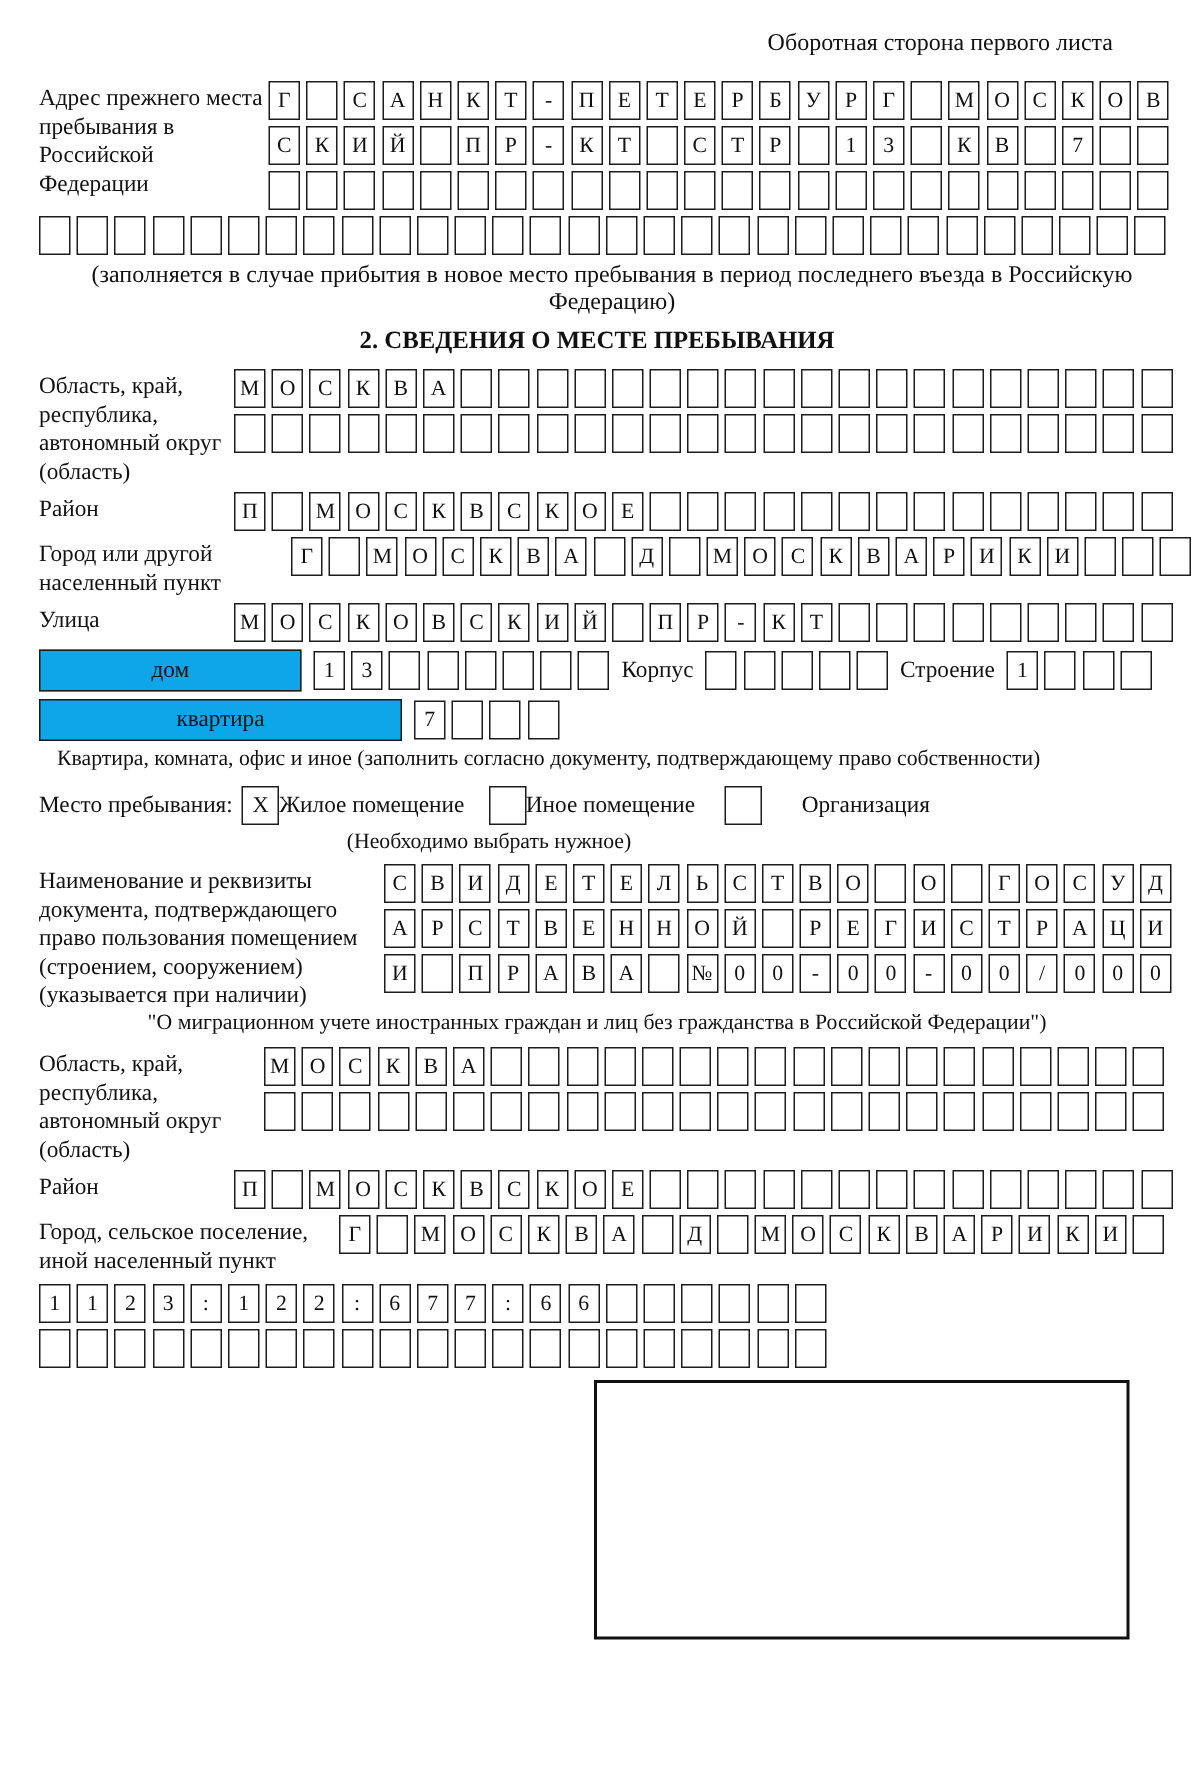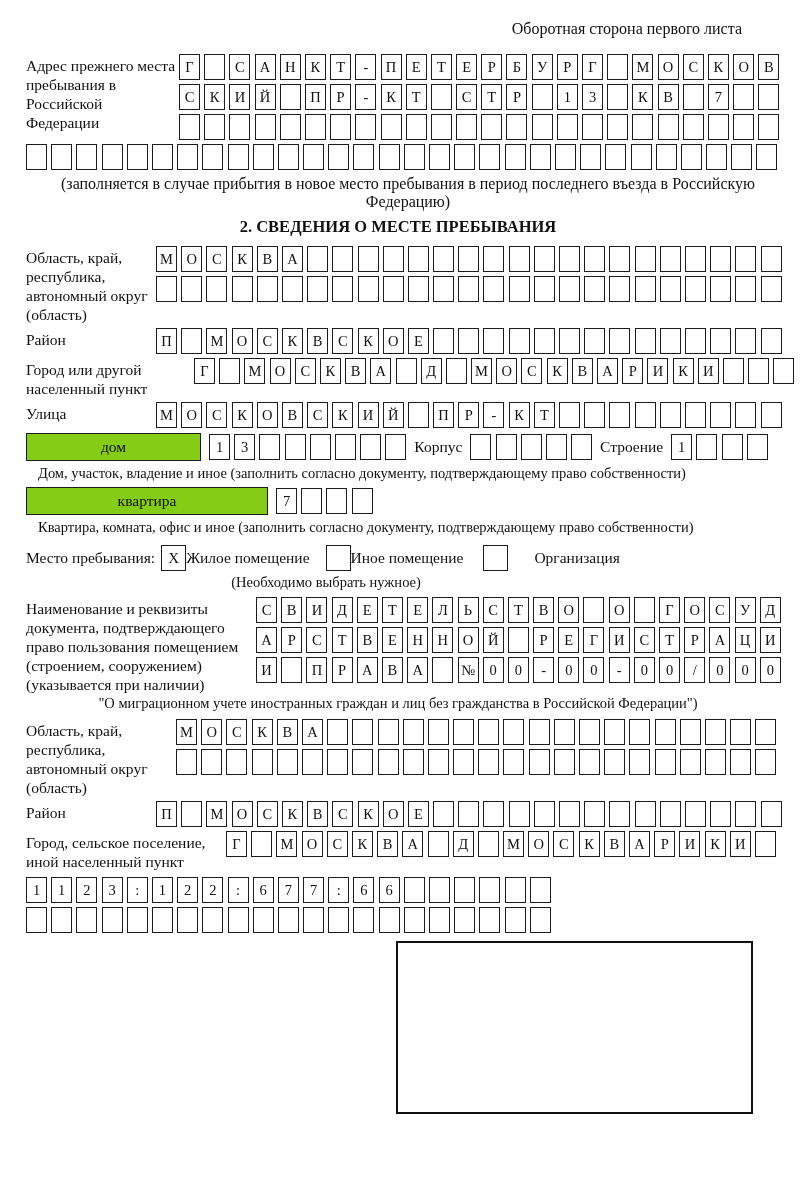--- a/index.html
+++ b/index.html
@@ -20,21 +20,21 @@
     display:flex;align-items:center;justify-content:center;font-size:14.5px;background:#fff;
   }
   .full-row{margin-top:4px;}
   .center-note{font-size:16px;text-align:center;margin:5px 0 2px;}
   .left-note{font-size:14.5px;margin:4px 0 2px 12px;}
   .h2{font-weight:bold;font-size:16.5px;text-align:center;margin:6px 20px 9px 0;}
   .h3{font-weight:bold;font-size:16px;text-align:center;margin:14px 20px 8px 0;}
   .mt4{margin-top:4px;} .mt6{margin-top:6px;}
   .house-row{display:flex;align-items:center;margin-top:5px;}
   .wide-box{border:1.9px solid #1c1c1c;height:28px;box-sizing:border-box;
-    display:flex;align-items:center;justify-content:center;font-size:15.5px;background:#84cc16;}
+    display:flex;align-items:center;justify-content:center;font-size:15.5px;background:#0ea5e9;}
   .house-box{width:175px;margin-right:8px;}
   .apt-box{width:242px;margin-right:8px;}
   .inline-label{font-size:15.5px;margin:0 8px;}
   .stay-row{display:flex;align-items:center;margin-top:9px;font-size:15.5px;}
   .checkbox{flex:none;width:25px;height:26px;border:1.9px solid #1c1c1c;box-sizing:border-box;
     display:flex;align-items:center;justify-content:center;font-size:15px;background:#fff;}
   .ml6{margin-left:6px;} .ml10{} .ml16{margin-left:16px;}
   .ml20{margin-left:20px;} .ml26{margin-left:26px;}
   .stay-note{width:600px;text-align:center;font-size:14.5px;margin-top:3px;}
   .fact-notes{font-size:14.5px;text-align:center;margin:0 20px 6px 0;line-height:19px;}
@@ -340,21 +340,20 @@
         <span class="cell"></span>
       </span>
     <span class="inline-label">Строение</span>
     <span class="cells">
         <span class="cell">1</span>
         <span class="cell"></span>
         <span class="cell"></span>
         <span class="cell"></span>
       </span>
   </div>
-  <div class="left-note">Дом, участок, владение и иное (заполнить согласно документу, подтверждающему право собственности)</div>
 
   <div class="house-row">
     <span class="wide-box apt-box">квартира</span>
     <span class="cells">
         <span class="cell">7</span>
         <span class="cell"></span>
         <span class="cell"></span>
         <span class="cell"></span>
       </span>
   </div>

